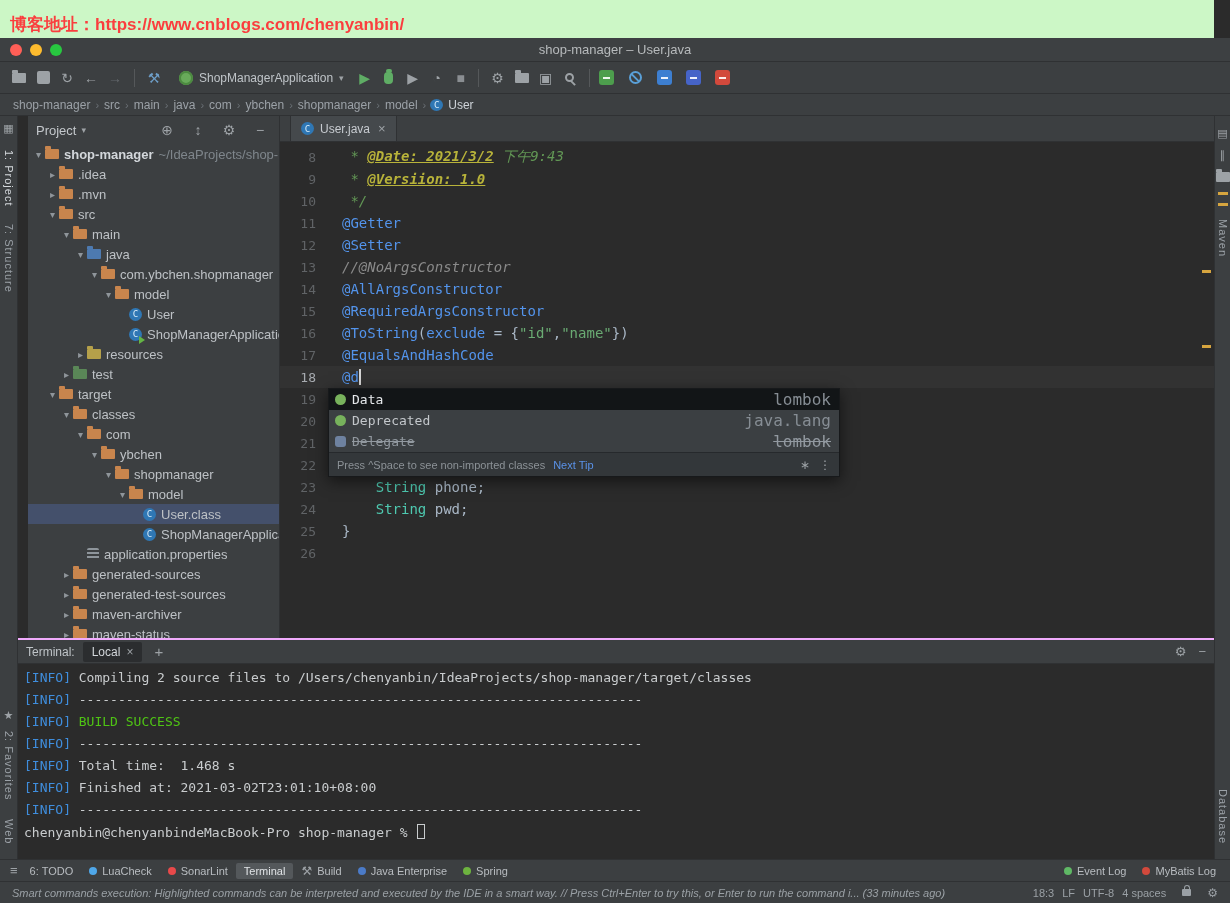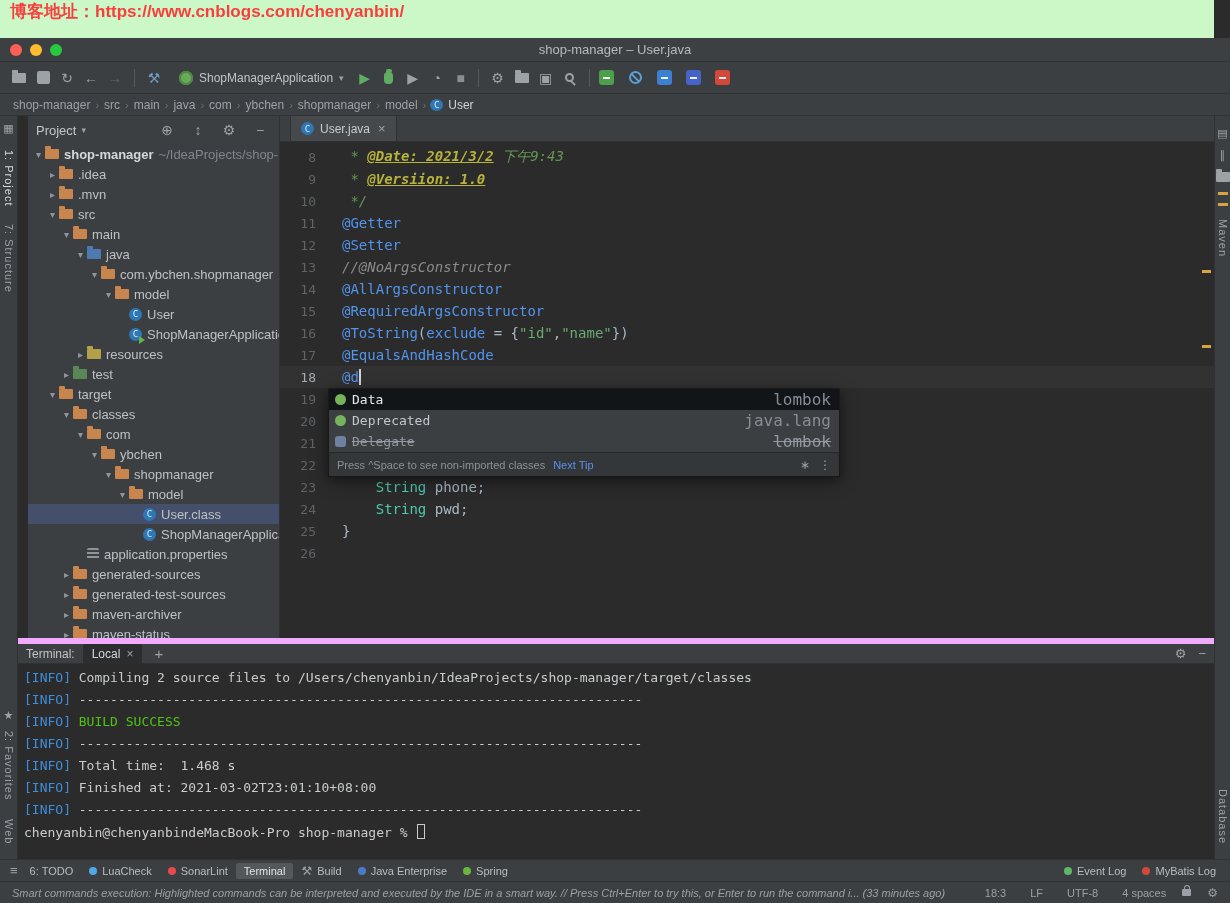--- a/index.html
+++ b/index.html
@@ -1,20 +1,20 @@
 <!DOCTYPE html>
 <html><head>
 <meta charset="utf-8">
 <style>
   *{margin:0;padding:0;box-sizing:border-box;}
   html,body{width:1230px;height:903px;}
   body{position:relative;overflow:hidden;background:#2b2b2b;font-family:"Liberation Sans","DejaVu Sans",sans-serif;color:#bbb;}
 
   
-  .banner{position:absolute;top:0;left:0;right:16px;height:48px;background:#ccf7c6;display:flex;gap:56px;padding-left:10px;font-weight:bold;font-size:17px;color:#fa3e3e;}
+  .banner{position:absolute;top:0;left:0;right:16px;height:48px;background:#ccf7c6;display:flex;align-items:center;gap:56px;padding-left:10px;font-weight:bold;font-size:17px;color:#fa3e3e;}
 
   
   .titlebar{position:absolute;top:38px;left:0;right:0;height:24px;background:#3d4042;border-bottom:1px solid #2f3133;display:flex;align-items:center;}
   .tl{width:12px;height:12px;border-radius:50%;margin-left:8px;flex:0 0 12px;}
   .tl.red{background:#ff5f57;margin-left:10px}.tl.yel{background:#febc2e}.tl.grn{background:#28c840}
   .wtitle{position:absolute;left:0;right:0;text-align:center;font-size:13px;color:#b7babc;}
 
   
   .toolbar{position:absolute;top:62px;left:0;right:0;height:32px;background:#3c3f41;border-bottom:1px solid #2f3133;display:flex;align-items:center;padding:0 8px;}
   .tgroup{display:flex;align-items:center;gap:2px;}
@@ -100,21 +100,21 @@
   .pitem .tail{margin-left:auto;color:#868d94;font-size:16px;}
   .pitem.strike .plabel,.pitem.strike .tail{text-decoration:line-through;color:#9299a0;}
   .pic-ann{width:11px;height:11px;border-radius:50%;background:#77b25c;flex:0 0 11px;}
   .pic-field{width:11px;height:11px;border-radius:3px;background:#6e82a0;flex:0 0 11px;}
   .pfoot{height:24px;background:#33373a;border-top:1px solid #26292c;display:flex;align-items:center;padding:0 8px;font-size:11px;color:#8c9297;gap:8px;font-family:"Liberation Sans",sans-serif;}
   .pfoot .link{color:#5a92e8;}
   .pfoot .fics{margin-left:auto;display:flex;gap:9px;color:#9da2a6;font-size:12px;}
 
   
   .term{position:absolute;top:638px;left:18px;width:1196px;height:221px;background:#2b2b2b;display:flex;flex-direction:column;}
-  .thead{height:26px;background:#3c3f41;border-top:6px solid #f0abfc;border-bottom:1px solid #2f3133;display:flex;align-items:center;padding:0 8px;font-size:12px;color:#bfc4c8;gap:8px;flex:0 0 26px;}
+  .thead{height:26px;background:#3c3f41;border-top:2px solid #f0abfc;border-bottom:1px solid #2f3133;display:flex;align-items:center;padding:0 8px;font-size:12px;color:#bfc4c8;gap:8px;flex:0 0 26px;}
   .ttab{display:flex;align-items:center;gap:6px;background:#2b2d2f;padding:3px 9px;color:#d2d6da;border-radius:2px;}
   .ttab .x{color:#9da2a6;font-size:12px;}
   .tplus{color:#9da2a6;font-size:15px;padding:0 4px;}
   .thico{margin-left:auto;display:flex;gap:12px;color:#9da2a6;font-size:13px;align-items:center;}
   .tbody{flex:1;padding:6px 0 0 6px;font-family:"DejaVu Sans Mono","Liberation Mono",monospace;font-size:13px;}
   .tline{height:22px;white-space:pre;}
   .t-info{color:#3f8ede;}
   .t-ok{color:#4fc414;}
   .t-pln{color:#c9ccce;}
   .tcur{display:inline-block;width:8px;height:15px;border:1px solid #c9ccce;vertical-align:-2px;margin-left:2px;}
@@ -642,21 +642,21 @@
       <span>Event Log</span>
     </span>
     <span class="bbtn">
       <span class="bdot" style="background: rgb(210, 73, 60);"></span>
       <span>MyBatis Log</span>
     </span>
   </div>
 
 <div class="sbar">
   <span class="smsg">Smart commands execution: Highlighted commands can be interpreted and executed by the IDE in a smart way. // Press Ctrl+Enter to try this, or Enter to run the command i... (33 minutes ago)</span>
-  <span id="sitems" style="display:flex;gap:24px;align-items:center;justify-content:flex-end;">
+  <span id="sitems" style="display:flex;gap:8px;align-items:center;justify-content:flex-end;">
       <span class="sitem">18:3</span>
       <span class="sitem">LF</span>
       <span class="sitem">UTF-8</span>
       <span class="sitem">4 spaces</span>
     </span>
   <span class="lock"></span>
   <span class="sgear">⚙</span>
 </div>
 
 </body></html>

